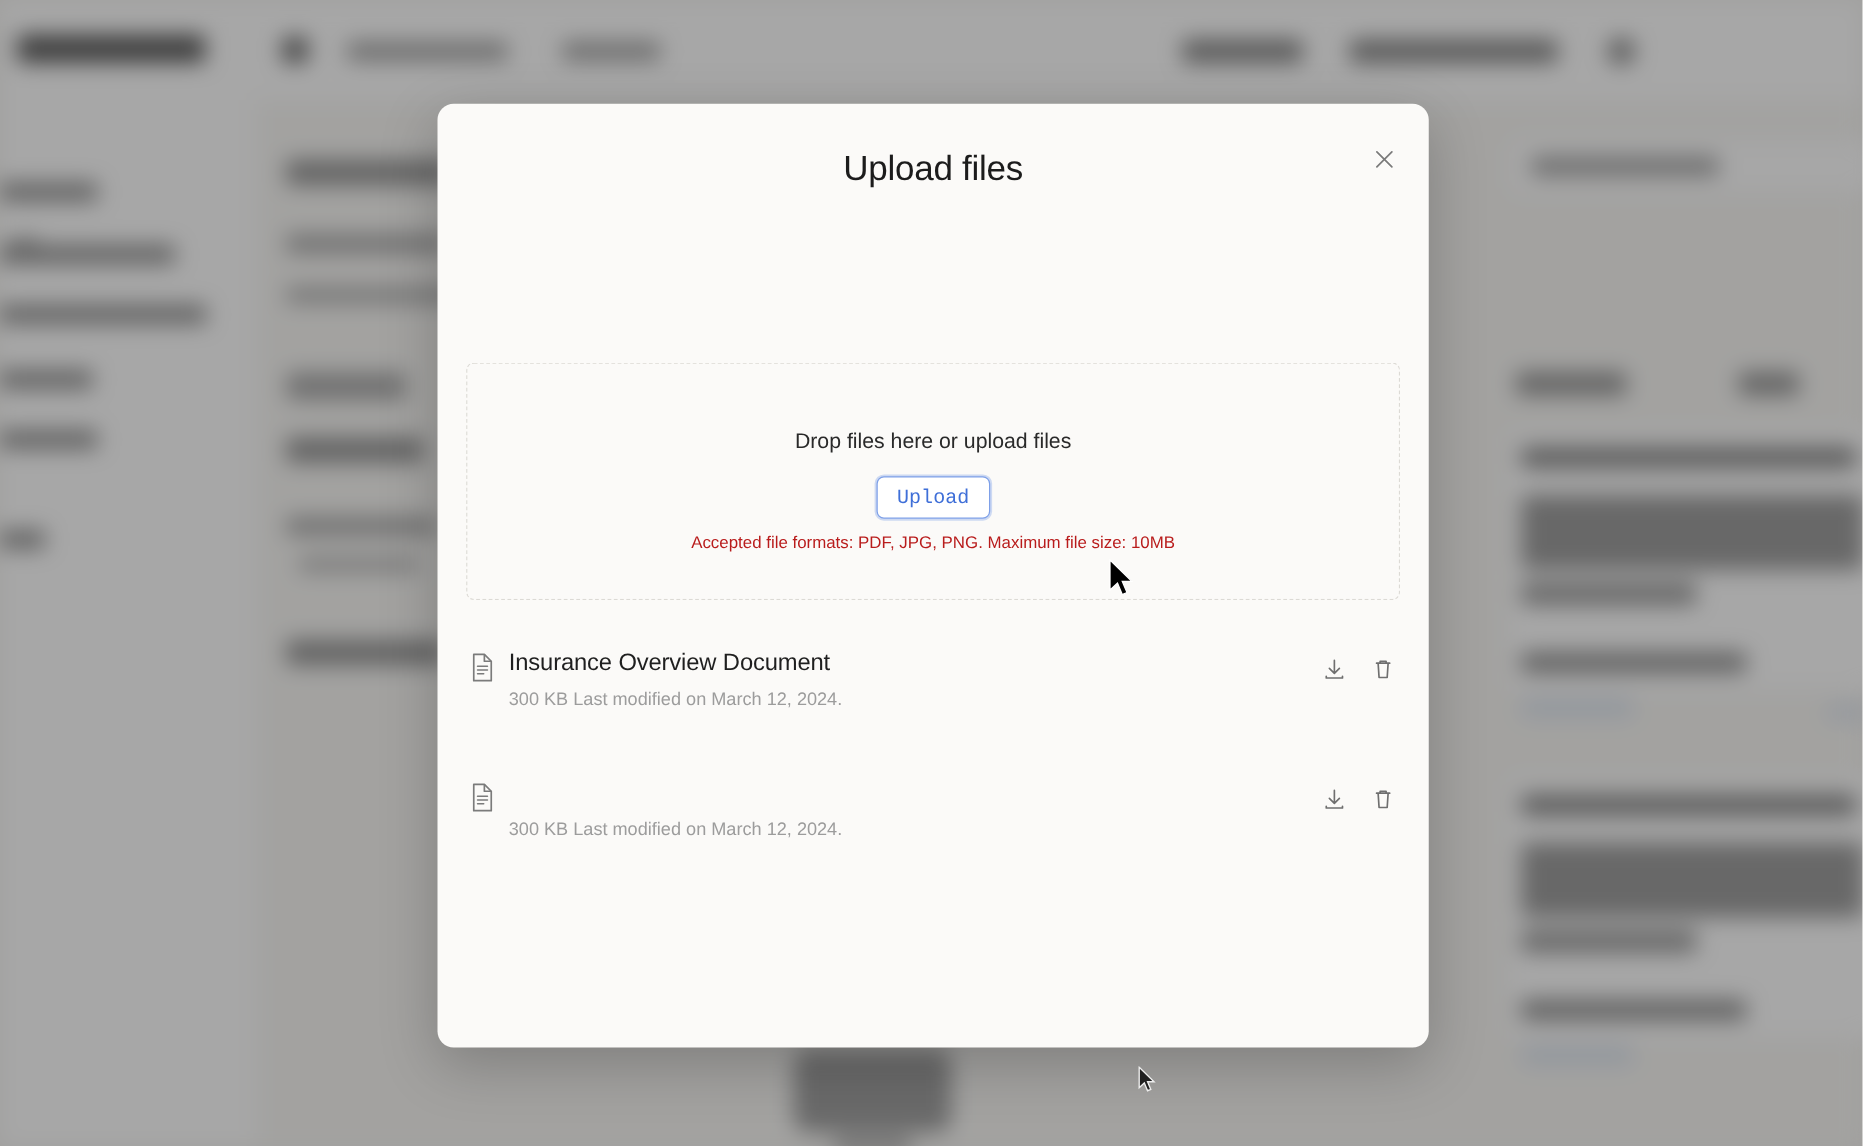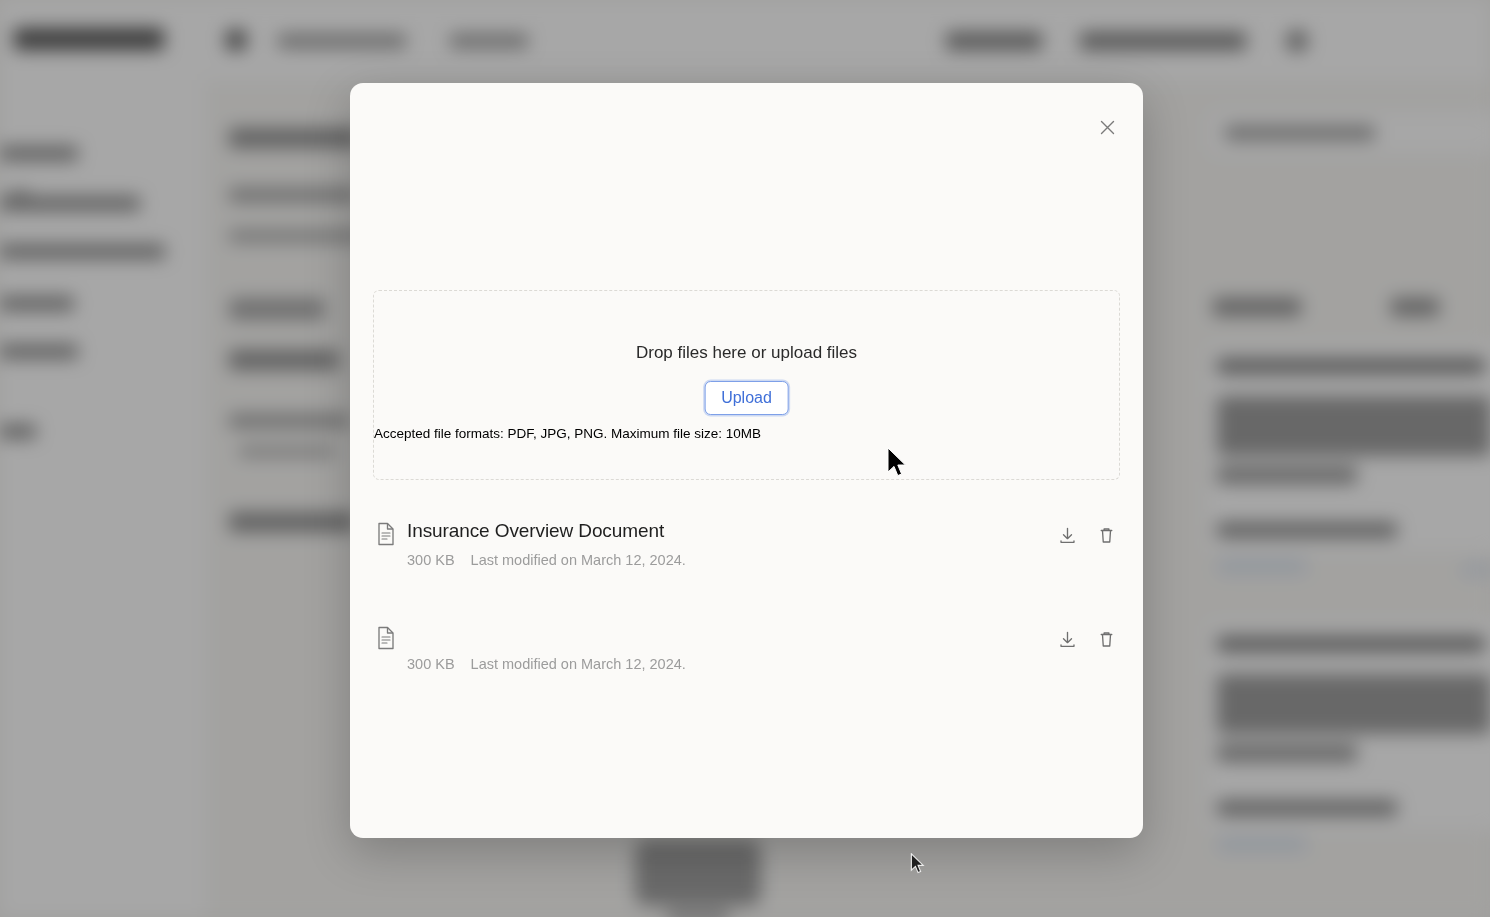--- a/index.html
+++ b/index.html
@@ -172,28 +172,28 @@
     left: 50%;
     transform: translateX(-50%);
     padding: 7px 16px;
     font-size: 16px;
     color: #3f6fd8;
     background: #ffffff;
     border: 1.5px solid #7ea0e8;
     border-radius: 6px;
     box-shadow: 0 0 0 1.5px rgba(110,150,230,0.32);
     cursor: pointer;
-    font-family: Liberation Sans, sans-serif;
+    font-family: Liberation Mono, monospace;
   }
   .dz-note {
     position: absolute;
     top: 135px; left: 0; right: 0;
-    text-align: left;
+    text-align: center;
     font-size: 13.5px;
-    color: #000000;
+    color: #b91c1c;
   }
 
   .file-list {
     position: absolute;
     top: 435px;
     left: 23px;
     right: 23px;
   }
   .file-row {
     position: relative;
@@ -212,21 +212,21 @@
     color: #1f1f1f;
     font-weight: 400;
     letter-spacing: -0.1px;
   }
   .file-meta {
     position: absolute;
     left: 34px; top: 34px;
     font-size: 14.5px;
     color: #9c9c9c;
   }
-  .file-meta .sz { margin-right: 16px; }
+  .file-meta .sz { margin-right: 4px; }
   .row-actions {
     position: absolute;
     right: 3px;
     top: 7px;
     display: flex;
     gap: 18px;
     color: #6f6f6f;
   }
   .row-actions span { cursor: pointer; display:flex; }
 
@@ -309,20 +309,21 @@
 
       <div class="bg-block" style="left:430px; top:760px; width:126px; height:66px; background:#8f8f8f; border-radius:12px;"></div>
       <div class="bg-block" style="left:462px; top:830px; width:62px; height:14px; background:#9d9d9d;"></div>
     </div>
   </div>
 
   <div id="overlay"></div>
 
   <div id="modal">
 
+    <div class="modal-title">Upload files</div>
 
     <div class="close-btn">
       <svg width="17" height="17" viewBox="0 0 17 17" aria-hidden="true">
         <path d="M2.5 2.5 L14.5 14.5 M14.5 2.5 L2.5 14.5" stroke="currentColor" stroke-width="1.4" stroke-linecap="round" fill="none"></path>
       </svg>
     </div>
 
     <div class="modal-sub">
     </div>
 

